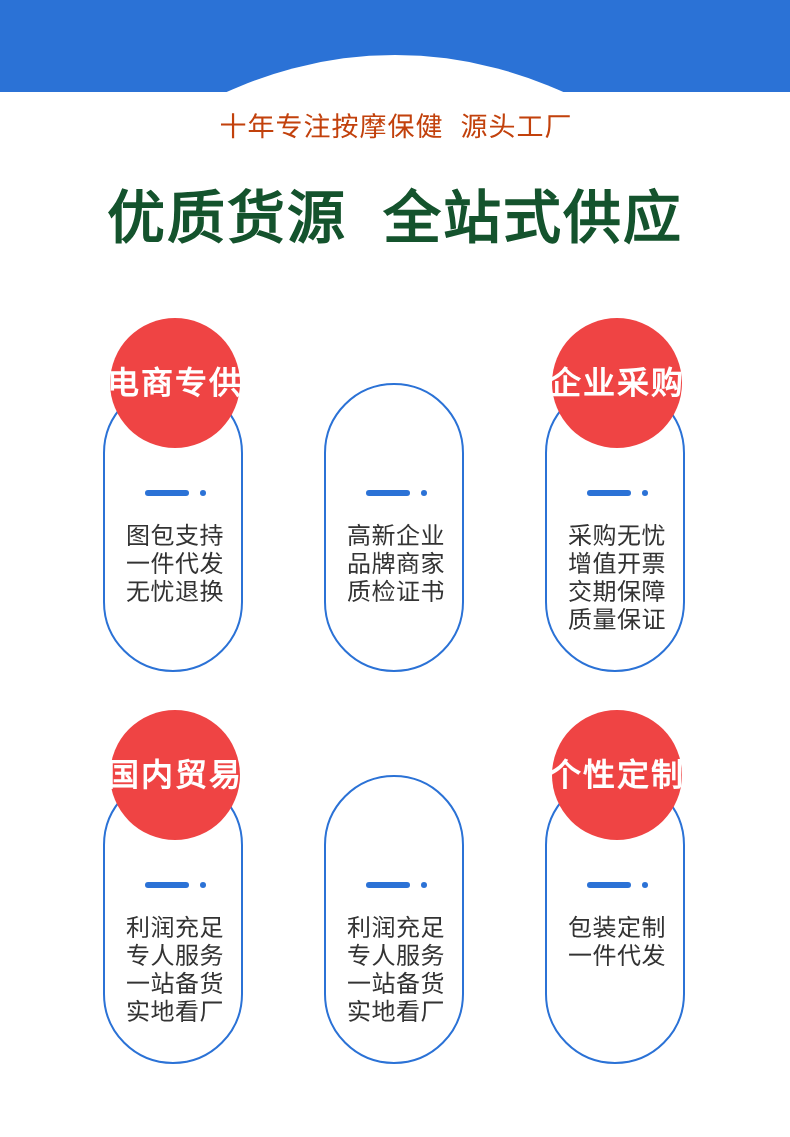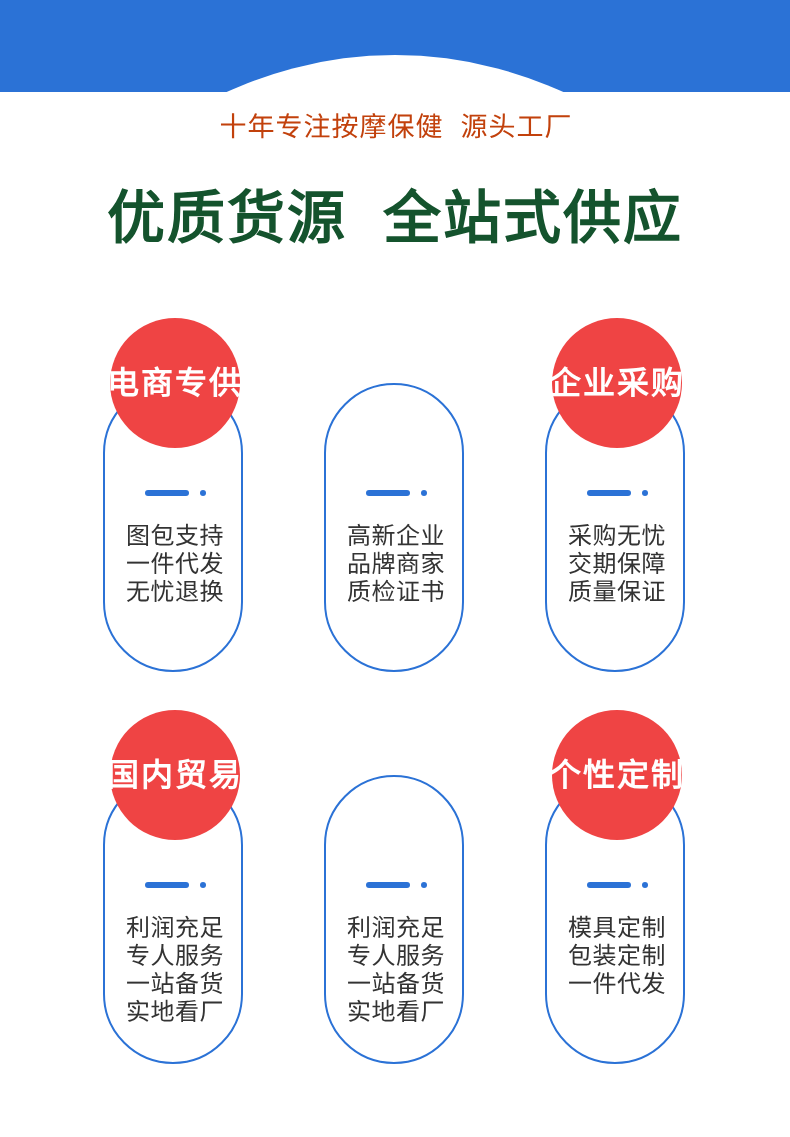--- a/index.html
+++ b/index.html
@@ -215,20 +215,21 @@
       <div class="card-badge">
         <span>企业</span>
         <span>采购</span>
       </div>
       <div class="card-divider">
         <i class="dash"></i>
         <i class="dot"></i>
       </div>
       <ul class="card-list">
         <li>采购无忧</li>
+        <li>增值开票</li>
         <li>交期保障</li>
         <li>质量保证</li>
       </ul>
     </div>
 
   </div>
 
   <div class="row">
 
     <div class="card col-0">
@@ -267,21 +268,20 @@
       <div class="card-pill"></div>
       <div class="card-badge">
         <span>个性</span>
         <span>定制</span>
       </div>
       <div class="card-divider">
         <i class="dash"></i>
         <i class="dot"></i>
       </div>
       <ul class="card-list">
-        <li>模具定制</li>
         <li>包装定制</li>
         <li>一件代发</li>
       </ul>
     </div>
 
   </div>
 
 </div>
 
 </body></html>

